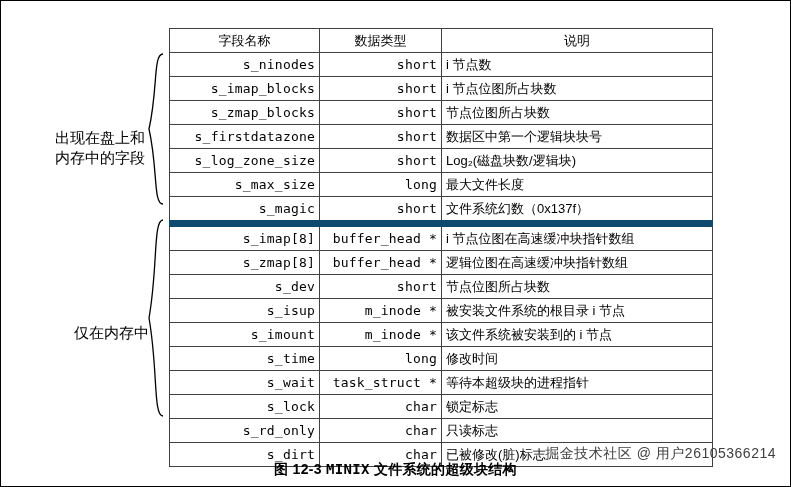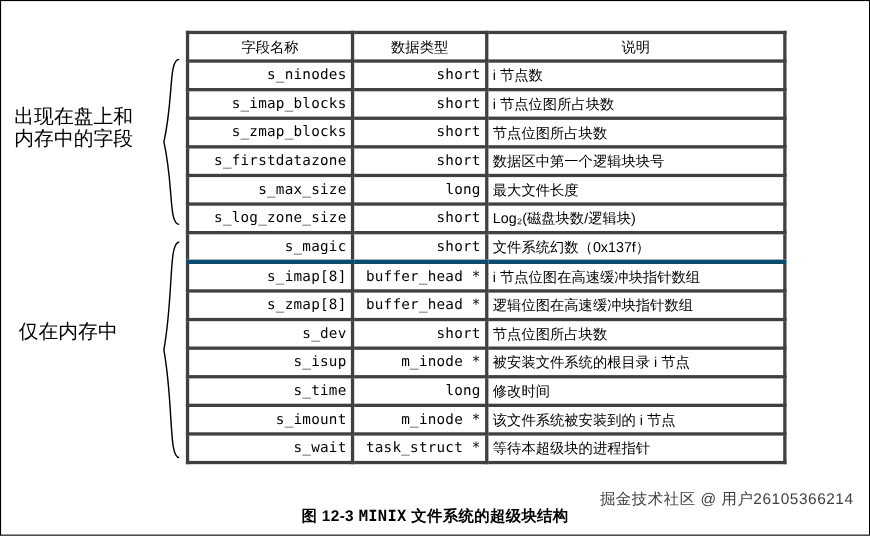--- a/index.html
+++ b/index.html
@@ -27,24 +27,25 @@
   .annotations {
     position: absolute;
     left: 0;
     top: 0;
     width: 168px;
     height: 100%;
   }
   .ann-block {
     position: absolute;
     width: 132px;
-    text-align: left;
-    font-size: 18px;
+    text-align: right;
+    font-size: 15px;
     line-height: 20px;
     color: #000;
+    margin-top: 32px;
   }
   .ann-block.top { left: 12px; top: 95px; }
   .ann-block.bottom { left: 16px; top: 290px; }
   .brace {
     position: absolute;
     width: 18px;
     color: #000;
   }
   .brace svg { display: block; }
   .brace.top { left: 146px; top: 52px; }
@@ -56,21 +57,21 @@
     left: 168px;
     top: 27px;
     width: 543px;
   }
   table.struct {
     border-collapse: collapse;
     width: 543px;
     table-layout: fixed;
   }
   table.struct td, table.struct th {
-    border: 3px solid #404040;
+    border: 1px solid #404040;
     height: 23px;
     padding: 0 4px;
     font-size: 13px;
     font-weight: normal;
     vertical-align: middle;
     white-space: nowrap;
     overflow: hidden;
   }
   col.c-name { width: 150px; }
   col.c-type { width: 122px; }
@@ -86,21 +87,21 @@
     font-size: 12.5px;
     letter-spacing: 0.2px;
   }
   td.desc {
     text-align: left;
     padding-left: 10px;
     font-size: 13px;
     margin-left: 40px;
   }
   tr.group-start td {
-    border-top: 4px solid #0c4a6e;
+    border-top: 7px solid #0c4a6e;
   }
 
   
   .watermark {
     position: absolute;
     right: 14px;
     top: 444px;
     font-size: 14px;
     color: #404040;
     letter-spacing: 0.5px;
@@ -180,28 +181,28 @@
           <td class="name">s_zmap_blocks</td>
           <td class="type">short</td>
           <td class="desc">节点位图所占块数</td>
         </tr>
         <tr>
           <td class="name">s_firstdatazone</td>
           <td class="type">short</td>
           <td class="desc">数据区中第一个逻辑块块号</td>
         </tr>
         <tr>
+          <td class="name">s_log_zone_size</td>
+          <td class="type">short</td>
+          <td class="desc">Log₂(磁盘块数/逻辑块)</td>
+        </tr>
+        <tr>
           <td class="name">s_max_size</td>
           <td class="type">long</td>
           <td class="desc">最大文件长度</td>
-        </tr>
-        <tr>
-          <td class="name">s_log_zone_size</td>
-          <td class="type">short</td>
-          <td class="desc">Log₂(磁盘块数/逻辑块)</td>
         </tr>
         <tr>
           <td class="name">s_magic</td>
           <td class="type">short</td>
           <td class="desc">文件系统幻数（0x137f）</td>
         </tr>
         <tr class="group-start">
           <td class="name">s_imap[8]</td>
           <td class="type">buffer_head *</td>
           <td class="desc">i 节点位图在高速缓冲块指针数组</td>
@@ -215,34 +216,49 @@
           <td class="name">s_dev</td>
           <td class="type">short</td>
           <td class="desc">节点位图所占块数</td>
         </tr>
         <tr>
           <td class="name">s_isup</td>
           <td class="type">m_inode *</td>
           <td class="desc">被安装文件系统的根目录 i 节点</td>
         </tr>
         <tr>
+          <td class="name">s_imount</td>
+          <td class="type">m_inode *</td>
+          <td class="desc">该文件系统被安装到的 i 节点</td>
+        </tr>
+        <tr>
           <td class="name">s_time</td>
           <td class="type">long</td>
           <td class="desc">修改时间</td>
         </tr>
         <tr>
-          <td class="name">s_imount</td>
-          <td class="type">m_inode *</td>
-          <td class="desc">该文件系统被安装到的 i 节点</td>
-        </tr>
-        <tr>
           <td class="name">s_wait</td>
           <td class="type">task_struct *</td>
           <td class="desc">等待本超级块的进程指针</td>
         </tr>
+        <tr>
+          <td class="name">s_lock</td>
+          <td class="type">char</td>
+          <td class="desc">锁定标志</td>
+        </tr>
+        <tr>
+          <td class="name">s_rd_only</td>
+          <td class="type">char</td>
+          <td class="desc">只读标志</td>
+        </tr>
+        <tr>
+          <td class="name">s_dirt</td>
+          <td class="type">char</td>
+          <td class="desc">已被修改(脏)标志</td>
+        </tr>
       </tbody>
     </table>
   </div>
 
   <div class="watermark">掘金技术社区 @ 用户26105366214</div>
 
   <div class="caption">
     <span>图 12-3</span><span>&nbsp;</span><span class="cap-mono">MINIX</span><span>&nbsp;</span><span>文件系统的超级块结构</span>
   </div>
 

